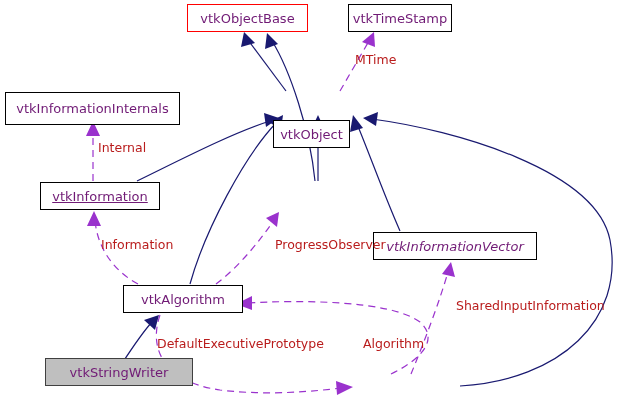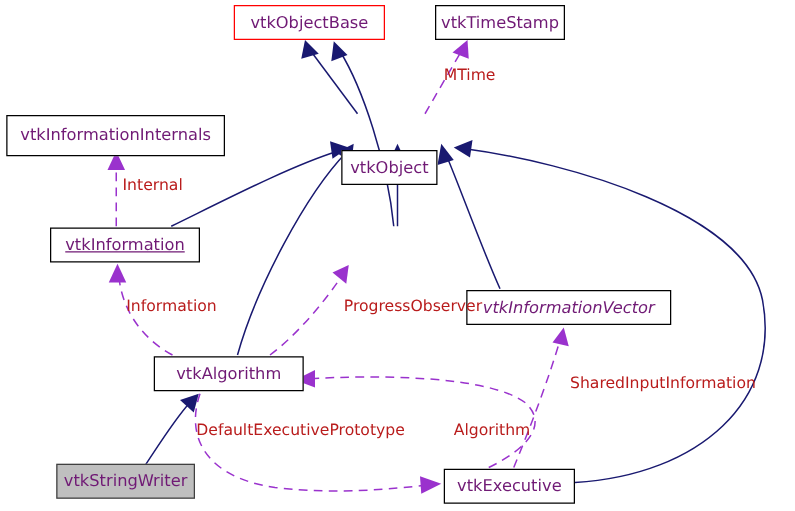--- a/index.html
+++ b/index.html
@@ -126,27 +126,24 @@
 
 
   <div class="node" style="left:373px;top:232px;width:164px;height:28px;font-style:italic;">
     <span>vtkInformationVector</span>
   </div>
 
   <div class="node" style="left:123px;top:285px;width:120px;height:28px;">
     <span>vtkAlgorithm</span>
   </div>
 
-  <div class="node focus" style="left:45px;top:371px;width:111px;height:28px;">
+  <div class="node focus" style="left:45px;top:358px;width:148px;height:28px;">
     <span>vtkStringWriter</span>
   </div>
 
-  <div class="node" style="left:355px;top:375px;width:105px;height:28px;">
-    <span>vtkExecutive</span>
-  </div>
 
   <div class="edge-label" style="left:355px;top:53px;">MTime</div>
 
   <div class="edge-label" style="left:98px;top:141px;">Internal</div>
 
   <div class="edge-label" style="left:101px;top:238px;">Information</div>
 
   <div class="edge-label" style="left:243px;top:238px;margin-left:32px;">ProgressObserver</div>
 
 

